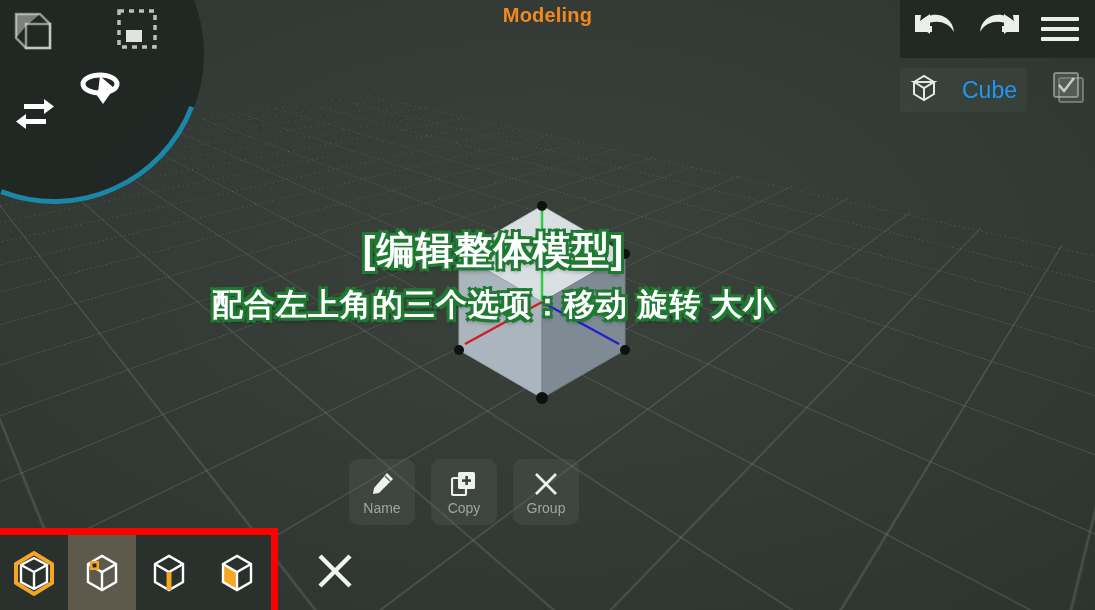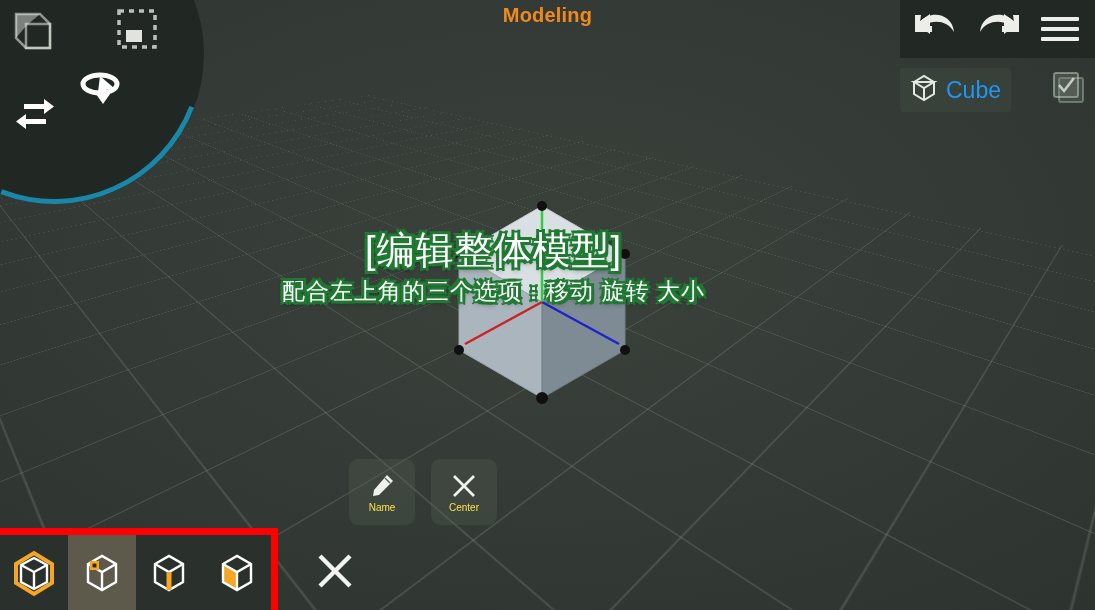--- a/index.html
+++ b/index.html
@@ -161,21 +161,21 @@
     top: 64px;
     width: 195px;
     height: 52px;
     display: flex;
     align-items: center;
     z-index: 28;
   }
   .layer-item {
     display: flex;
     align-items: center;
-    gap: 8px;
+    gap: 24px;
     padding: 4px 10px;
     background: rgba(120,132,122,0.10);
     border-radius: 3px;
     height: 44px;
   }
   .layer-name {
     font-size: 23px;
     color: #2196f3;
     font-weight: normal;
   }
@@ -188,31 +188,31 @@
   }
 
   
   .caption {
     position: absolute;
     left: 0;
     top: 228px;
     width: 987px;
     text-align: center;
     z-index: 40;
-    font-weight: normal;
+    font-weight: bold;
     color: #ffffff;
     line-height: 1.18;
     text-shadow:
       2px 0 0 #1f7a32, -2px 0 0 #1f7a32, 0 2px 0 #1f7a32, 0 -2px 0 #1f7a32,
       2px 2px 0 #1f7a32, -2px 2px 0 #1f7a32, 2px -2px 0 #1f7a32, -2px -2px 0 #1f7a32,
       3px 3px 0 #1f7a32, -3px -3px 0 #1f7a32, 3px -3px 0 #1f7a32, -3px 3px 0 #1f7a32,
       0 3px 5px rgba(0,0,0,0.55);
   }
   .caption-line1 { font-size: 38px; letter-spacing: 1px; }
-  .caption-line2 { font-size: 23px; letter-spacing: 1px; margin-top: 5px; }
+  .caption-line2 { font-size: 31px; letter-spacing: 1px; margin-top: 14px; }
 
   
   .cube-wrap {
     position: absolute;
     left: 447px;
     top: 192px;
     width: 190px;
     height: 220px;
     z-index: 12;
   }
@@ -239,22 +239,22 @@
     color: #e7eae5;
   }
   .action-icon {
     width: 28px;
     height: 28px;
     display: flex;
     align-items: center;
     justify-content: center;
   }
   .action-label {
-    font-size: 10px;
-    color: #fde047;
+    font-size: 14px;
+    color: #a3a3a3;
     line-height: 1;
   }
 
   
   .mode-bar {
     position: absolute;
     left: 0;
     bottom: 0;
     width: 278px;
     height: 82px;
@@ -416,31 +416,42 @@
     <div class="action-btn">
       <span class="action-icon">
         <svg width="26" height="26" viewBox="0 0 26 26">
           <polygon points="18,2 24,8 10,22 4,23 5,17" fill="#eef1ec"></polygon>
           <line x1="16" y1="5" x2="21" y2="10" stroke="#5b655c" stroke-width="1.4"></line>
         </svg>
       </span>
       <span class="action-label">Name</span>
     </div>
 
+    <div class="action-btn">
+      <span class="action-icon">
+        <svg width="26" height="26" viewBox="0 0 26 26">
+          <rect x="1" y="7" width="14" height="17" rx="1.5" fill="none" stroke="#eef1ec" stroke-width="2.2"></rect>
+          <rect x="7" y="1" width="17" height="17" rx="1.5" fill="#eef1ec"></rect>
+          <rect x="14.3" y="5" width="2.6" height="9" fill="#3b423c"></rect>
+          <rect x="11" y="8.3" width="9" height="2.6" fill="#3b423c"></rect>
+        </svg>
+      </span>
+      <span class="action-label">Copy</span>
+    </div>
 
 
 
     <div class="action-btn">
       <span class="action-icon">
         <svg width="26" height="26" viewBox="0 0 26 26">
           <line x1="3" y1="3" x2="23" y2="23" stroke="#eef1ec" stroke-width="2.6"></line>
           <line x1="23" y1="3" x2="3" y2="23" stroke="#eef1ec" stroke-width="2.6"></line>
         </svg>
       </span>
-      <span class="action-label">Center</span>
+      <span class="action-label">Group</span>
     </div>
   </div>
 
   <div class="mode-bar">
 
     <div class="mode-btn">
       <span class="mode-icon">
         <svg width="50" height="50" viewBox="0 0 50 50">
           <polygon points="7,16 25,5 43,16 43,35 25,46 7,35" fill="none" stroke="#f5a623" stroke-width="4"></polygon>
           <polygon points="12,17 25,10 38,17 38,34 25,41 12,34" fill="none" stroke="#ffffff" stroke-width="2.4"></polygon>

